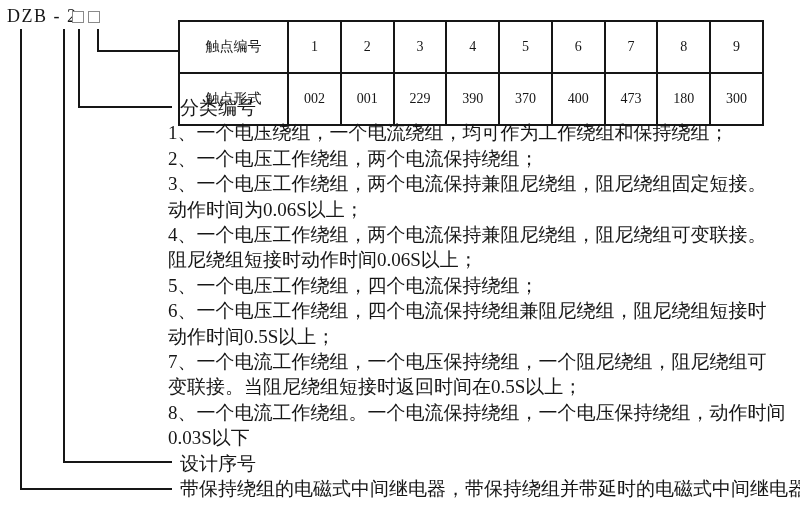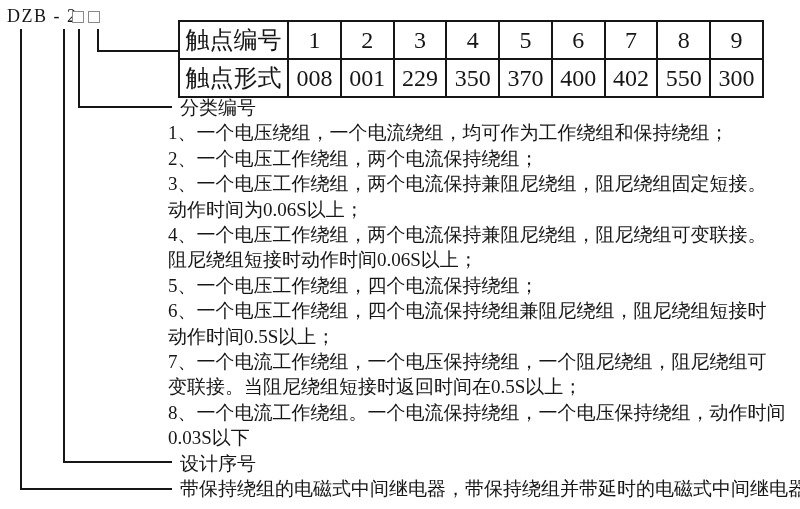--- a/index.html
+++ b/index.html
@@ -18,22 +18,22 @@
     border:1.5px solid #8a8a8a; background:#ffffff;
   }
   .vline { position:absolute; width:2px; background:#161616; }
   .hline { position:absolute; height:2px; background:#161616; }
   table.contact {
     position:absolute; left:178px; top:20px; width:586px;
     border-collapse:collapse; table-layout:fixed;
   }
   table.contact td, table.contact th {
     border:2px solid #161616; font-weight:normal;
-    font-size:24px; text-align:center; vertical-align:middle;
-    height:27px; padding:2px 2px; white-space:nowrap;
+    font-size:14px; text-align:center; vertical-align:middle;
+    height:27px; padding:16px 2px; white-space:nowrap;
   }
   .desc {
     position:absolute; left:168px; top:95px;
     font-size:19px; line-height:25.4px; white-space:nowrap; color:#161616;
   }
   .desc .label-line { padding-left:12px; }
 </style>
 </head>
 <body>
 
@@ -76,28 +76,28 @@
       <td>3</td>
       <td>4</td>
       <td>5</td>
       <td>6</td>
       <td>7</td>
       <td>8</td>
       <td>9</td>
     </tr>
     <tr>
       <th>触点形式</th>
-      <td>008</td>
+      <td>002</td>
       <td>001</td>
       <td>229</td>
-      <td>350</td>
+      <td>390</td>
       <td>370</td>
       <td>400</td>
-      <td>402</td>
-      <td>550</td>
+      <td>473</td>
+      <td>180</td>
       <td>300</td>
     </tr>
   </tbody>
     </table>
 
   <div class="desc">
     <div class="label-line">分类编号</div>
     <div>1、一个电压绕组，一个电流绕组，均可作为工作绕组和保持绕组；</div>
     <div>2、一个电压工作绕组，两个电流保持绕组；</div>
     <div>3、一个电压工作绕组，两个电流保持兼阻尼绕组，阻尼绕组固定短接。</div>

